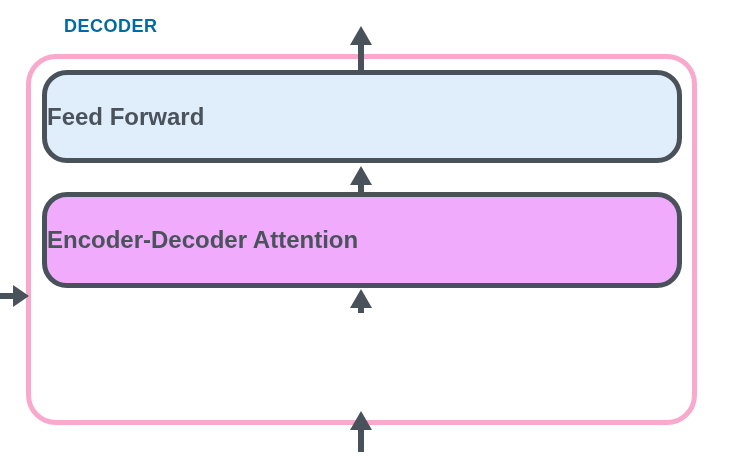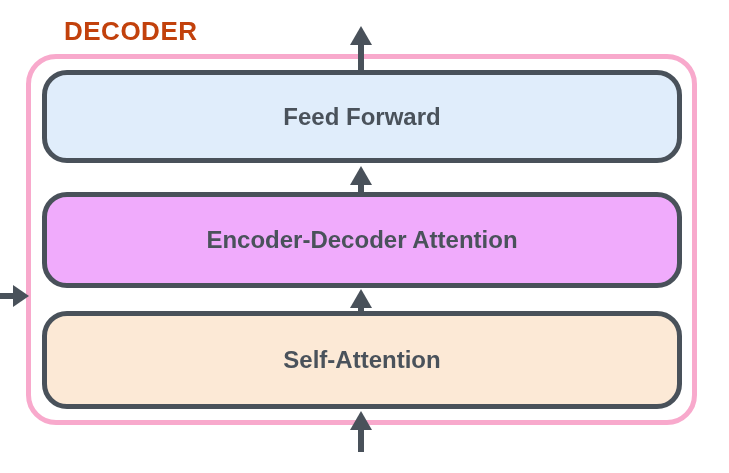--- a/index.html
+++ b/index.html
@@ -12,24 +12,24 @@
     position: relative;
     width: 729px;
     height: 473px;
     background: #ffffff;
     overflow: hidden;
   }
   .decoder-title {
     position: absolute;
     left: 64px;
     top: 16px;
-    font-size: 26px;
+    font-size: 18px;
     font-weight: 700;
     letter-spacing: 0.5px;
-    color: #c2410c;
+    color: #0369a1;
     z-index: 2;
   }
   .outer-box {
     position: absolute;
     left: 26px;
     top: 54px;
     width: 671px;
     height: 371px;
     box-sizing: border-box;
     border: 5px solid #f8a9cc;
@@ -39,21 +39,21 @@
   }
   .block {
     position: absolute;
     left: 42px;
     width: 640px;
     box-sizing: border-box;
     border: 5px solid #49515a;
     border-radius: 25px;
     display: flex;
     align-items: center;
-    justify-content: center;
+    justify-content: flex-start;
     z-index: 2;
   }
   .block span {
     font-size: 24px;
     font-weight: 700;
     color: #4a525b;
   }
   .block-ff   { top: 70px;  height: 93px; background: #e0edfb; }
   .block-eda  { top: 192px; height: 96px; background: #f0abfc; }
   .block-sa   { top: 311px; height: 98px; background: #fce9d6; }
@@ -119,23 +119,20 @@
   <div class="outer-box"></div>
 
   <div class="block block-ff">
     <span>Feed Forward</span>
   </div>
 
   <div class="block block-eda">
     <span>Encoder-Decoder Attention</span>
   </div>
 
-  <div class="block block-sa">
-    <span>Self-Attention</span>
-  </div>
 
   <div class="arrow-out">
     <div class="head-up"></div>
     <div class="shaft-v"></div>
   </div>
 
   <div class="arrow-ff">
     <div class="head-up"></div>
     <div class="shaft-v"></div>
   </div>

